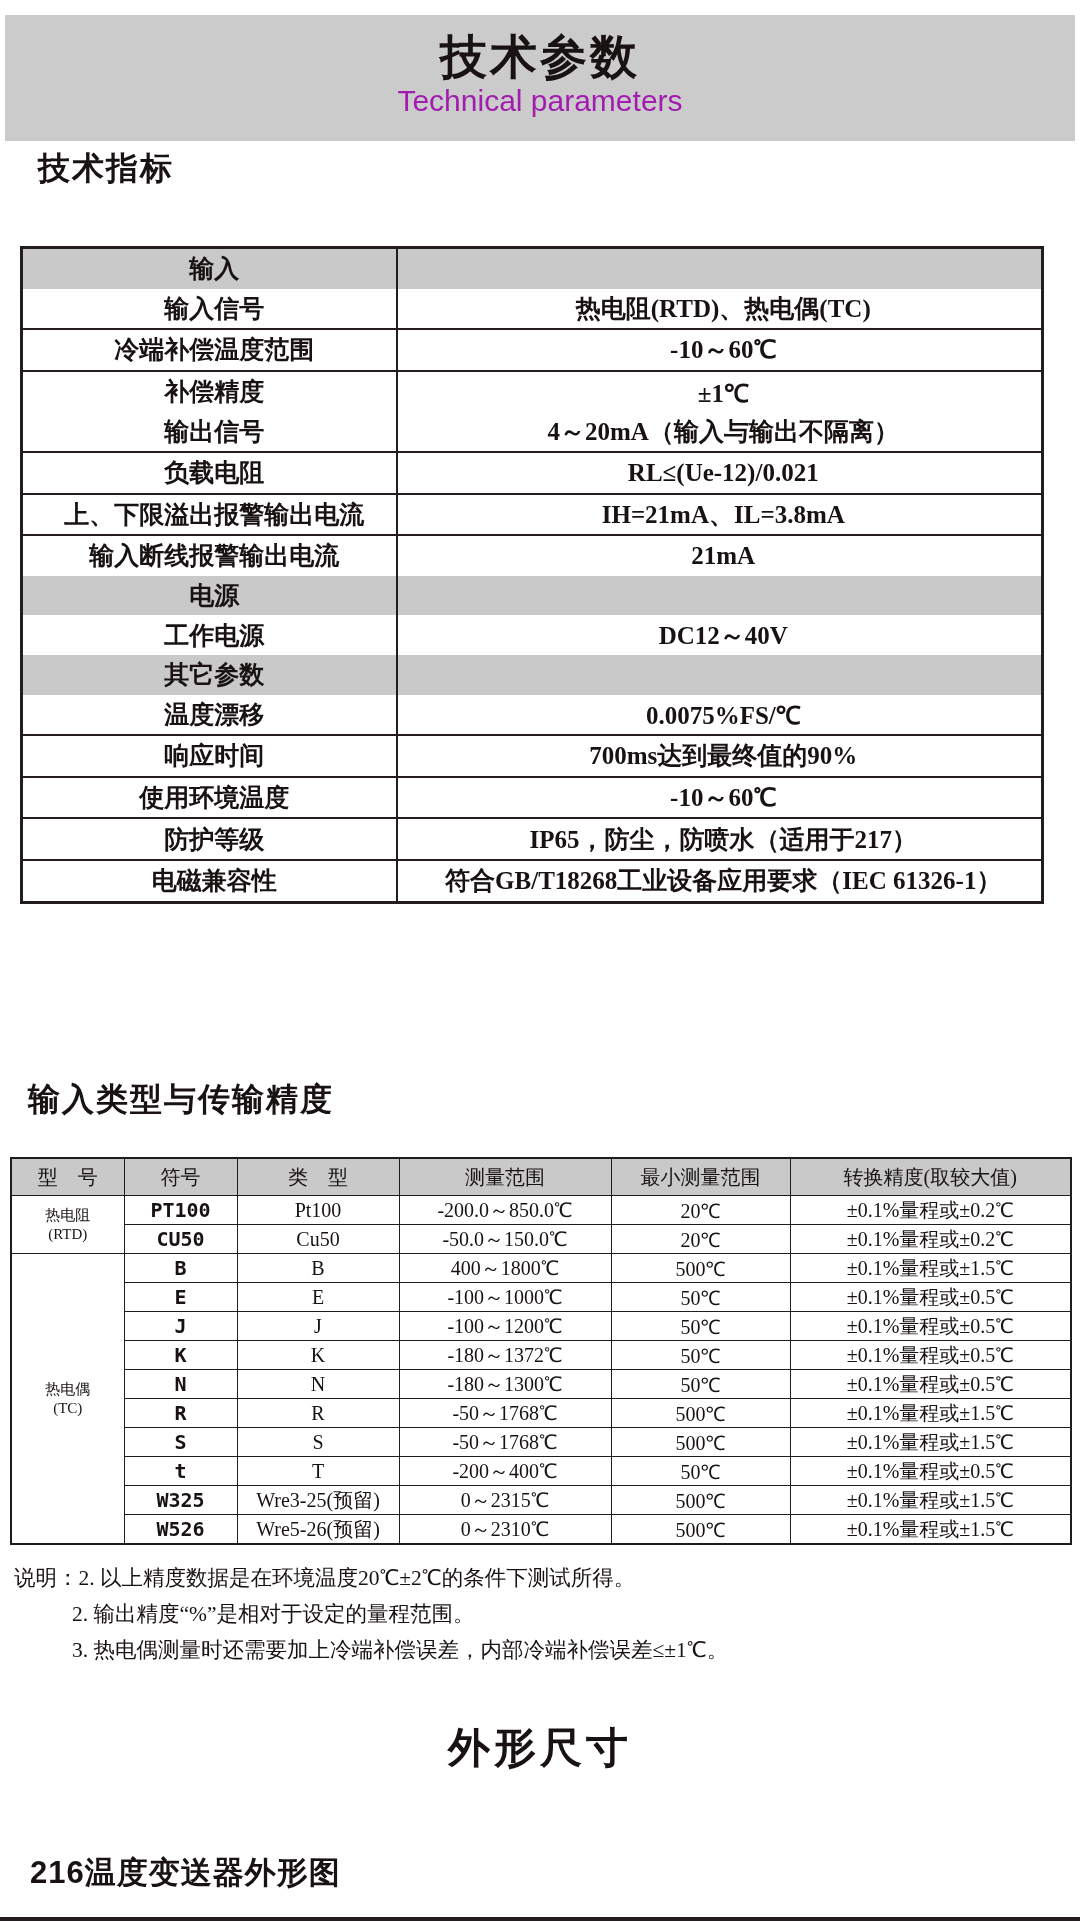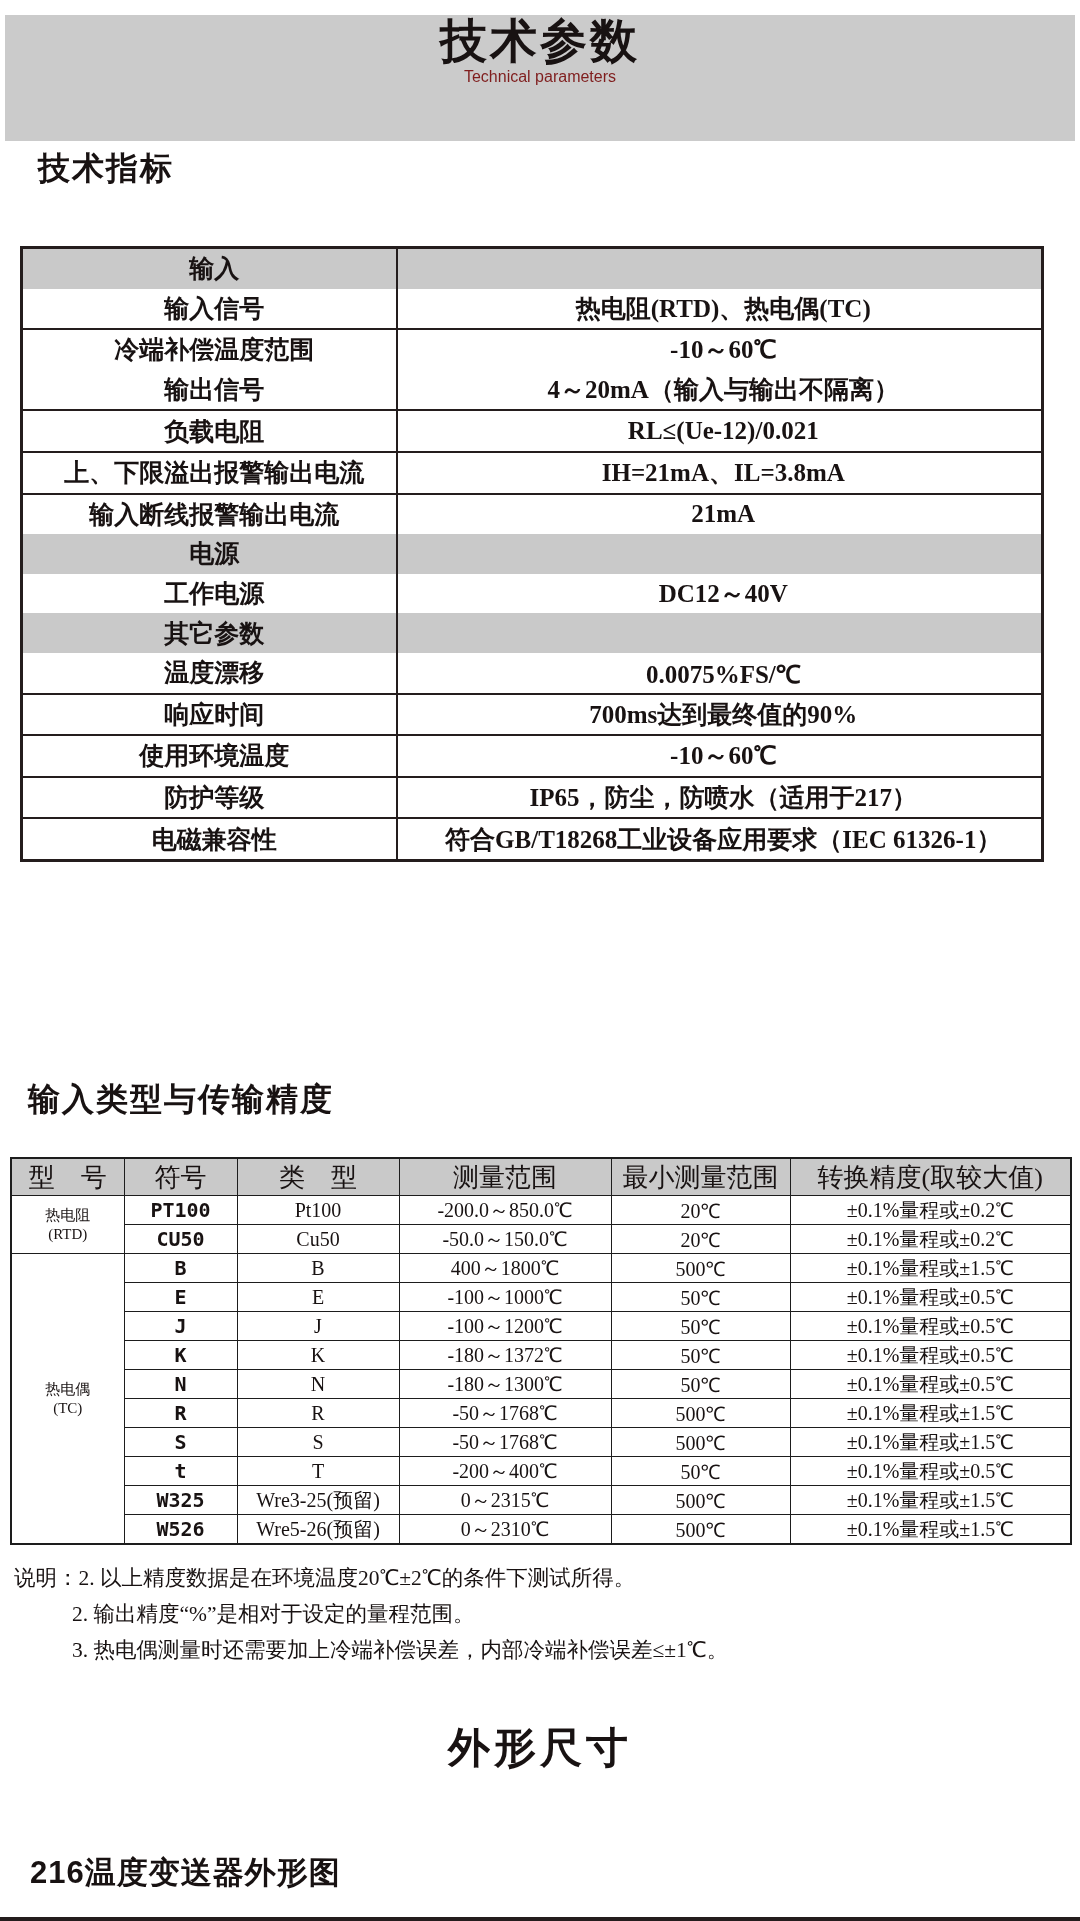--- a/index.html
+++ b/index.html
@@ -13,25 +13,25 @@
     position:relative;width:1080px;height:1921px;background:#ffffff;
     color:var(--text);font-family:"Liberation Serif",serif;overflow:hidden;
   }
   
   .banner{
     position:absolute;left:5px;top:15px;width:1070px;height:126px;
     background:var(--banner-bg);text-align:center;
   }
   .banner-title{
     font-family:"Liberation Sans",sans-serif;font-weight:bold;font-size:47px;
-    letter-spacing:3px;line-height:1.1;
+    letter-spacing:3px;padding-top:16px;line-height:1.1;
   }
   .banner-subtitle{
-    font-family:"Liberation Sans",sans-serif;font-size:16px;line-height:1.2;
-    color:#7f1d1d;
+    font-family:"Liberation Sans",sans-serif;font-size:30px;line-height:1.2;
+    color:#a21caf;
   }
   
   .h-spec{
     position:absolute;left:38px;top:147px;margin:0;
     font:bold 32px "Liberation Sans",sans-serif;letter-spacing:2px;
   }
   .h-input{
     position:absolute;left:28px;top:1078px;margin:0;
     font:bold 32px "Liberation Sans",sans-serif;letter-spacing:2px;
   }
@@ -58,21 +58,21 @@
   .spec-table td.value{padding-left:12px;}
   .spec-table tr.gray td{background:var(--section-bg);}
   .spec-table tr.bt td{border-top:2px solid var(--border);}
   
   .acc-table{
     position:absolute;left:10px;top:1157px;width:1060px;
     border-collapse:collapse;table-layout:fixed;text-align:center;
     border:2.5px solid #1d1d1d;
   }
   .acc-table th{
-    background:var(--section-bg);font-weight:normal;font-size:26px;
+    background:var(--section-bg);font-weight:normal;font-size:20px;
     font-family:"Liberation Serif",serif;height:36px;
     border:1.5px solid #1d1d1d;padding:0;
   }
   .acc-table td{
     font-size:20px;font-family:"Liberation Serif",serif;height:28px;
     border:1.5px solid #1d1d1d;padding:0;vertical-align:middle;overflow:hidden;
   }
   .acc-table td.model{font-size:15px;line-height:1.25;}
   .acc-table td.sym{
     font-family:"DejaVu Sans Mono",monospace;font-weight:bold;font-size:20px;
@@ -111,20 +111,24 @@
           <td class="label">输入</td>
           <td class="value"></td>
         </tr>
         <tr>
           <td class="label">输入信号</td>
           <td class="value">热电阻(RTD)、热电偶(TC)</td>
         </tr>
         <tr class=" bt">
           <td class="label">冷端补偿温度范围</td>
           <td class="value">-10～60℃</td>
+        </tr>
+        <tr class=" bt">
+          <td class="label">补偿精度</td>
+          <td class="value">±1℃</td>
         </tr>
         <tr>
           <td class="label">输出信号</td>
           <td class="value">4～20mA（输入与输出不隔离）</td>
         </tr>
         <tr class=" bt">
           <td class="label">负载电阻</td>
           <td class="value">RL≤(Ue-12)/0.021</td>
         </tr>
         <tr class=" bt">

